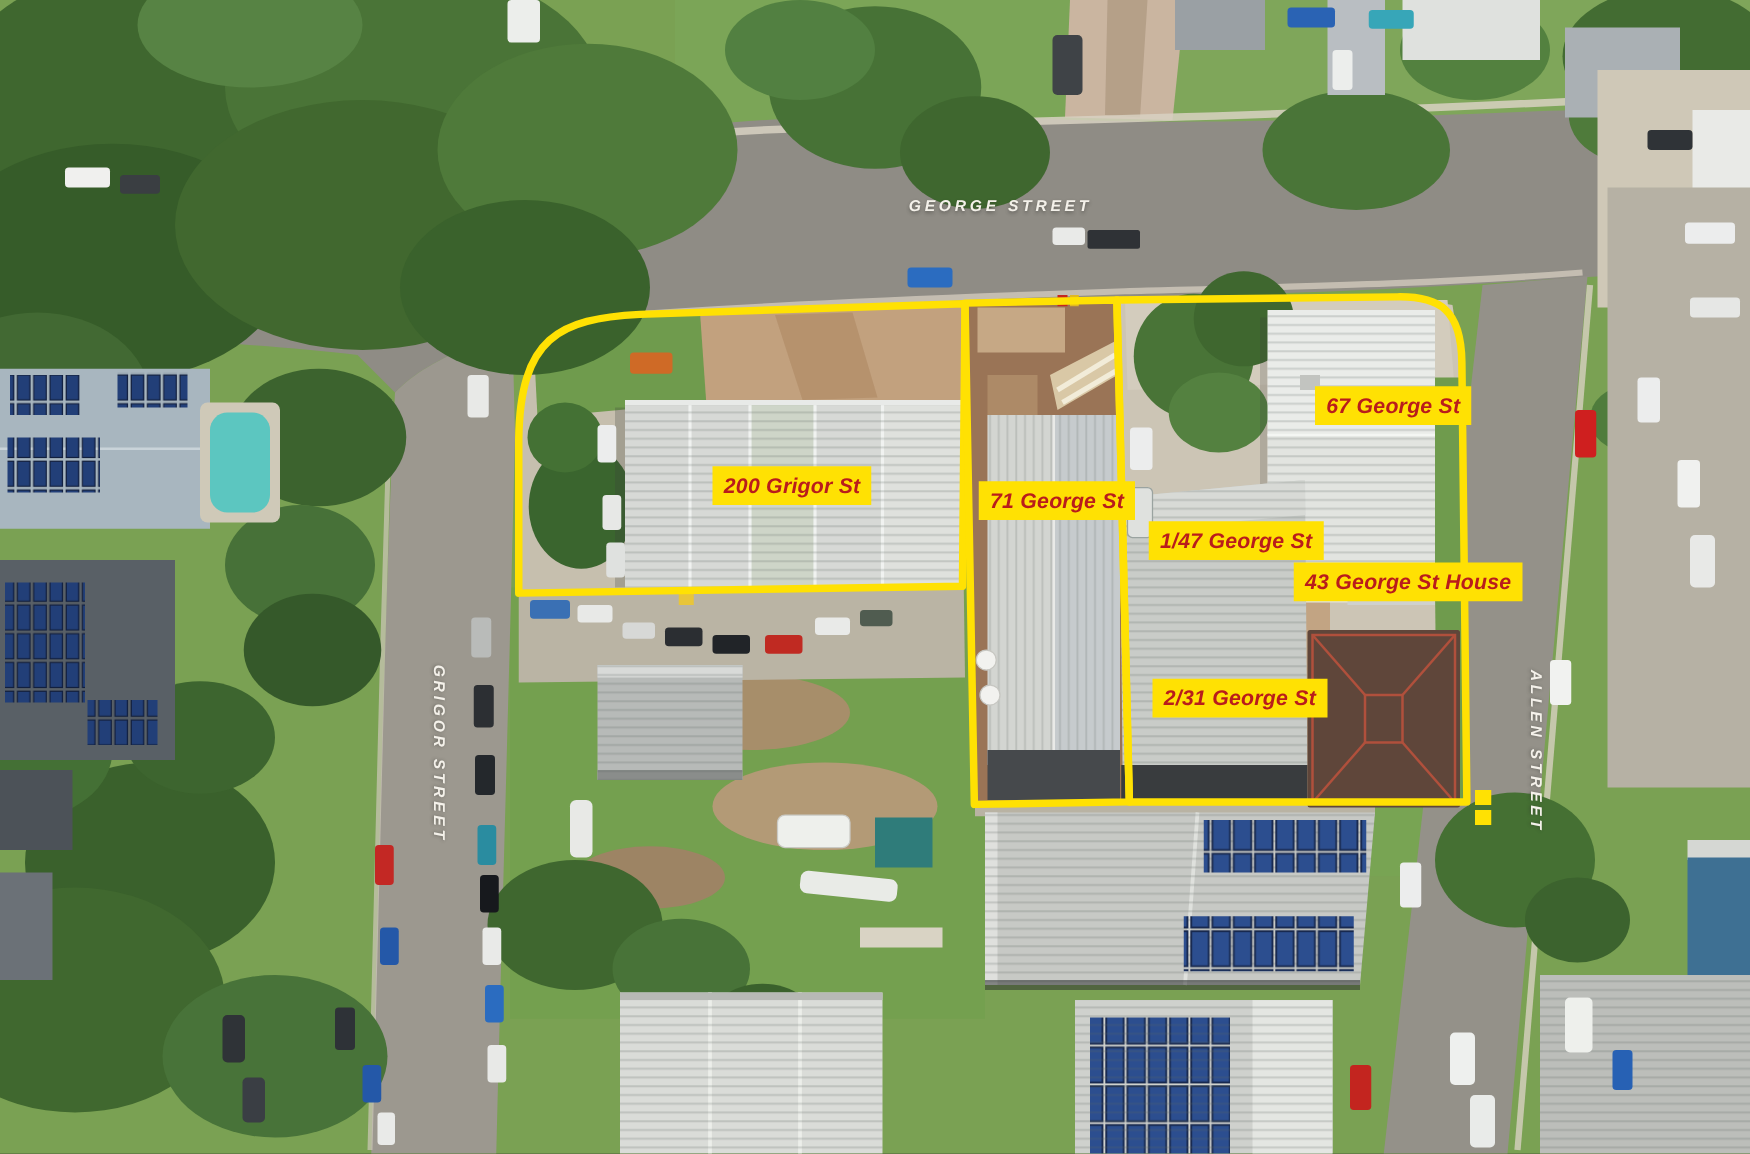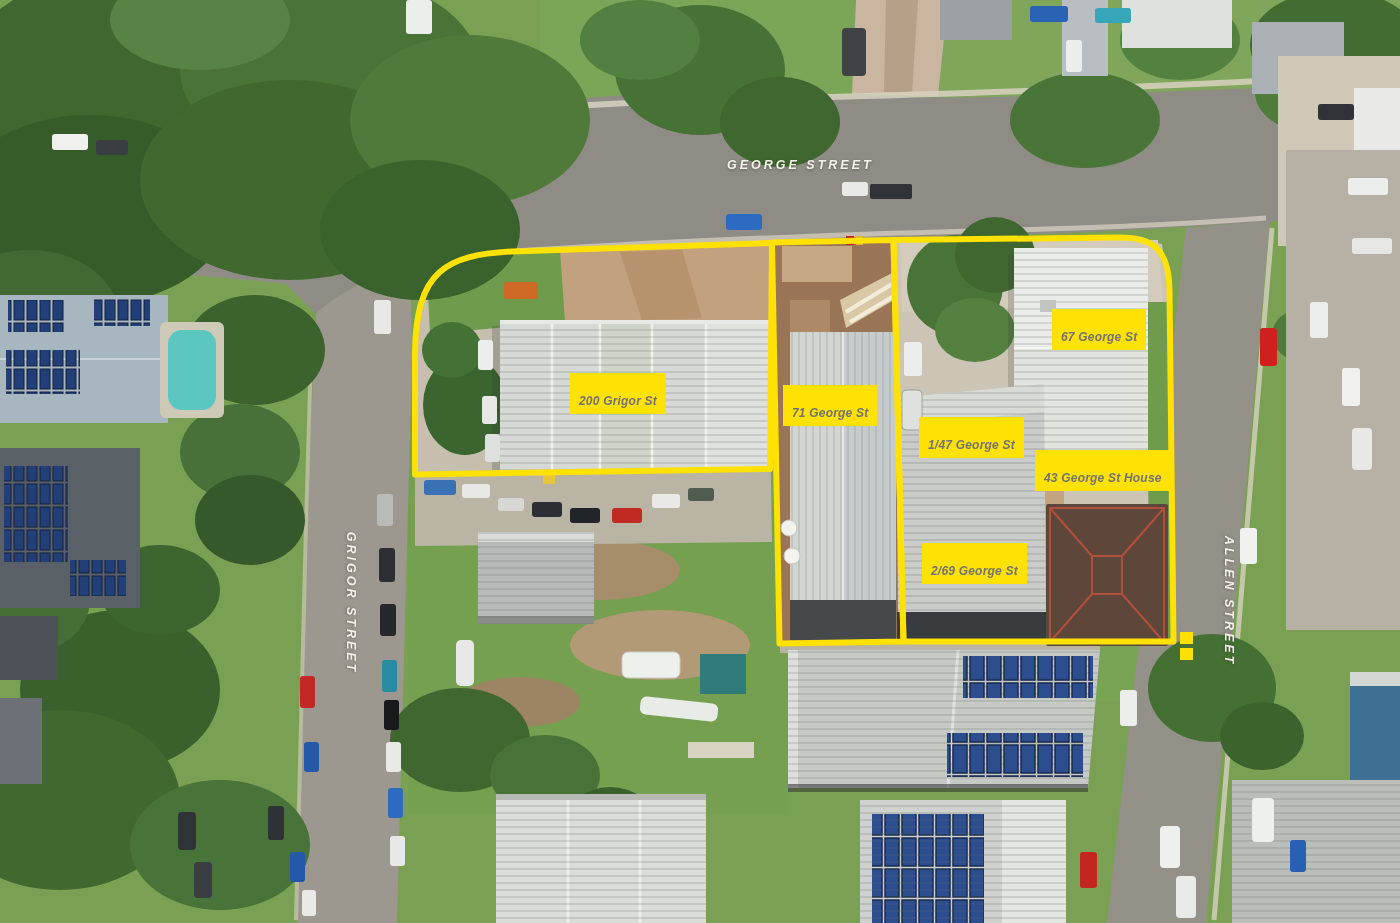--- a/index.html
+++ b/index.html
@@ -3,23 +3,23 @@
 <meta charset="utf-8">
 <style>
   html,body{margin:0;padding:0;background:#222;}
   .stage{
     position:relative;width:1400px;height:923px;overflow:hidden;
     font-family:"Liberation Sans",sans-serif;background:#7aa153;font-style:italic;
   }
   .stage svg{position:absolute;left:0;top:0;}
   
   .plabel{
-    position:absolute;background:#FFE103;color:#737373;
-    font-weight:700;font-size:12px;line-height:1;
-    padding:22px 9px 7px;white-space:nowrap;letter-spacing:.2px;
+    position:absolute;background:#FFE103;color:#b91c1c;
+    font-weight:700;font-size:17px;line-height:1;
+    padding:7px 9px 7px;white-space:nowrap;letter-spacing:.2px;
   }
   
   .street{
     position:absolute;color:#F4F1EA;font-weight:600;font-size:12.5px;
     letter-spacing:3px;white-space:nowrap;
     text-shadow:0 1px 3px rgba(45,45,40,.45);
   }
   .street.vert{transform:translate(-50%,-50%) rotate(90deg);}
   .disclaimer{
     position:absolute;left:50px;top:866px;color:#FDFDFB;font-weight:400;
@@ -338,16 +338,16 @@
 <div class="plabel" style="left:570px;top:373px">200 Grigor St</div>
 
 <div class="plabel" style="left:783px;top:385px">71 George St</div>
 
 <div class="plabel" style="left:1052px;top:309px">67 George St</div>
 
 <div class="plabel" style="left:919px;top:417px">1/47 George St</div>
 
 <div class="plabel" style="left:1035px;top:450px">43 George St House</div>
 
-<div class="plabel" style="left:922px;top:543px">2/69 George St</div>
+<div class="plabel" style="left:922px;top:543px">2/31 George St</div>
 
 
 </div>
 
 </body></html>

